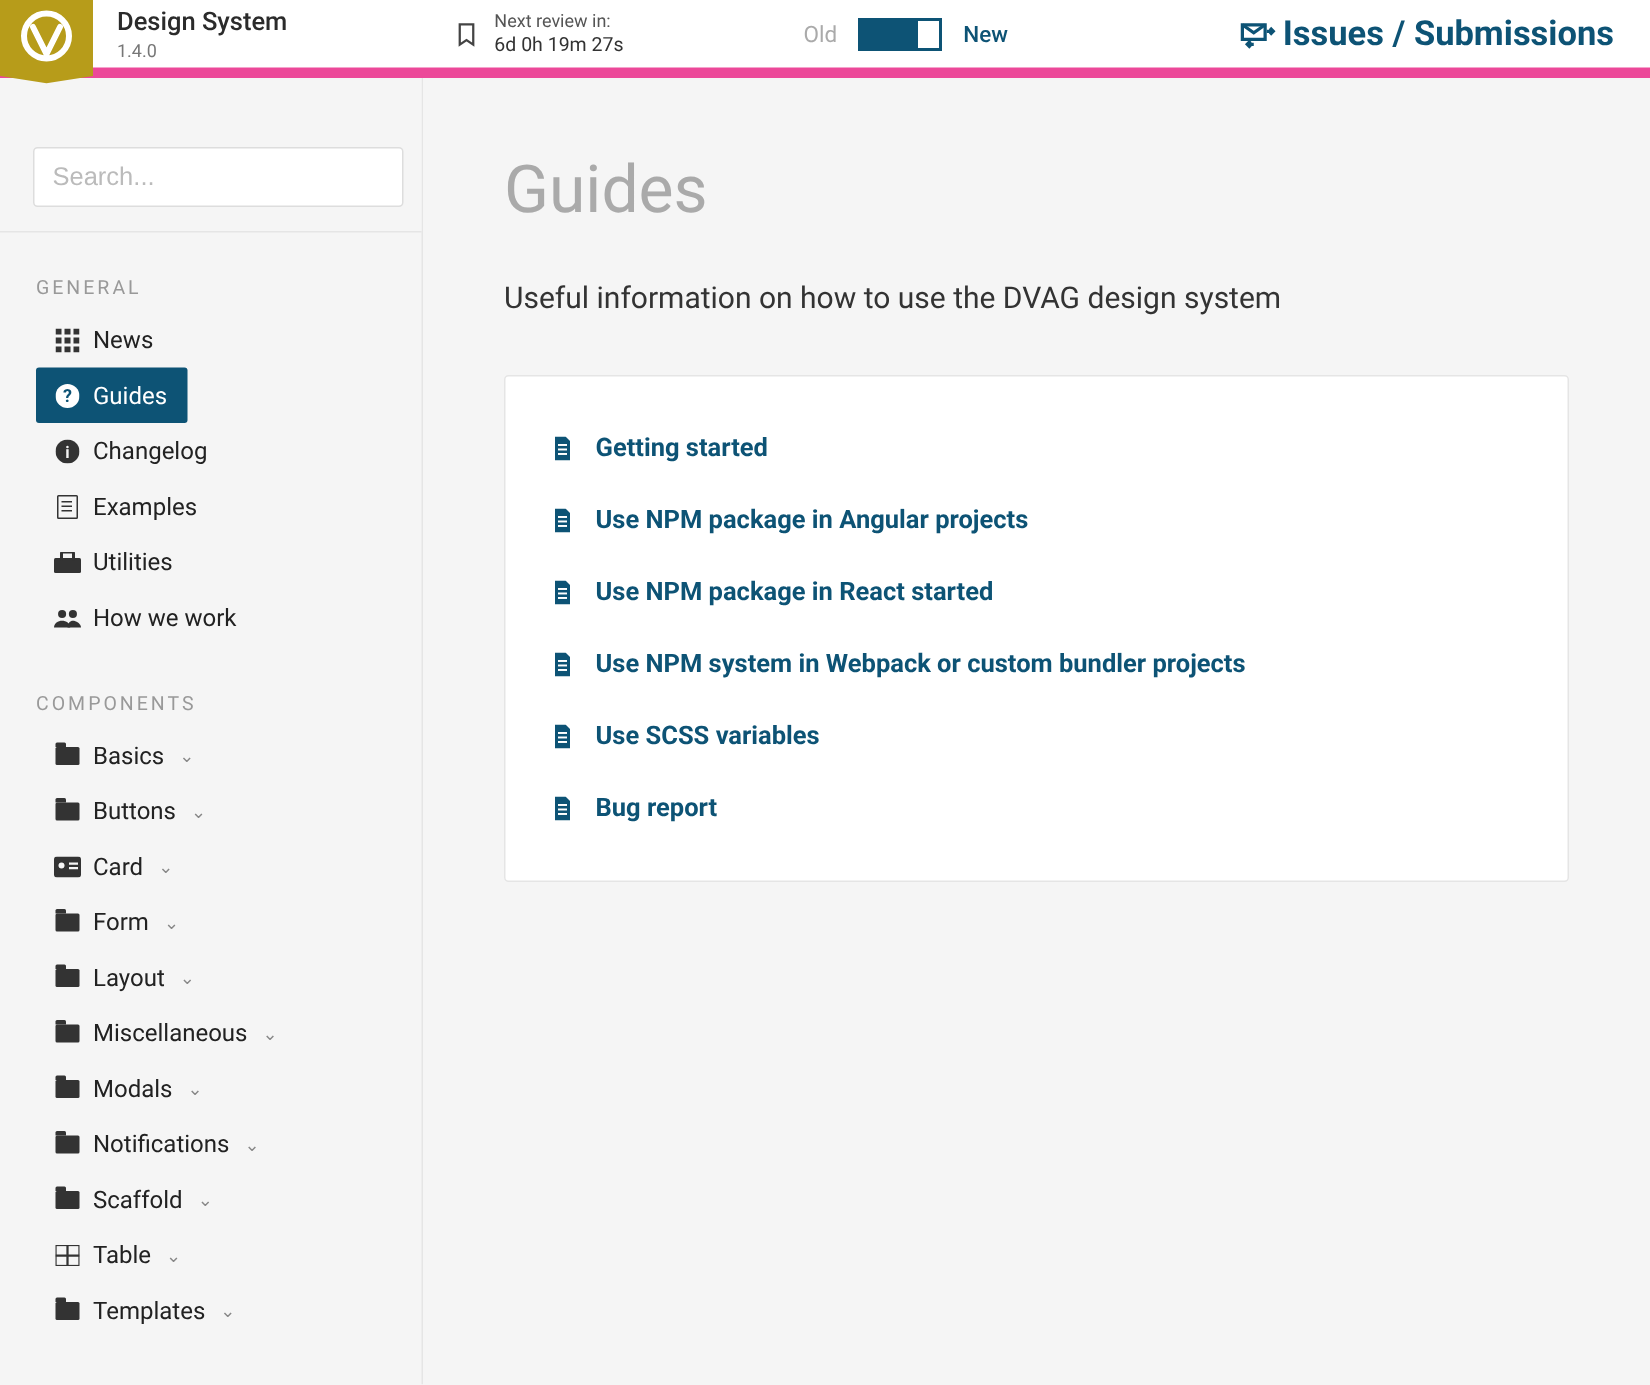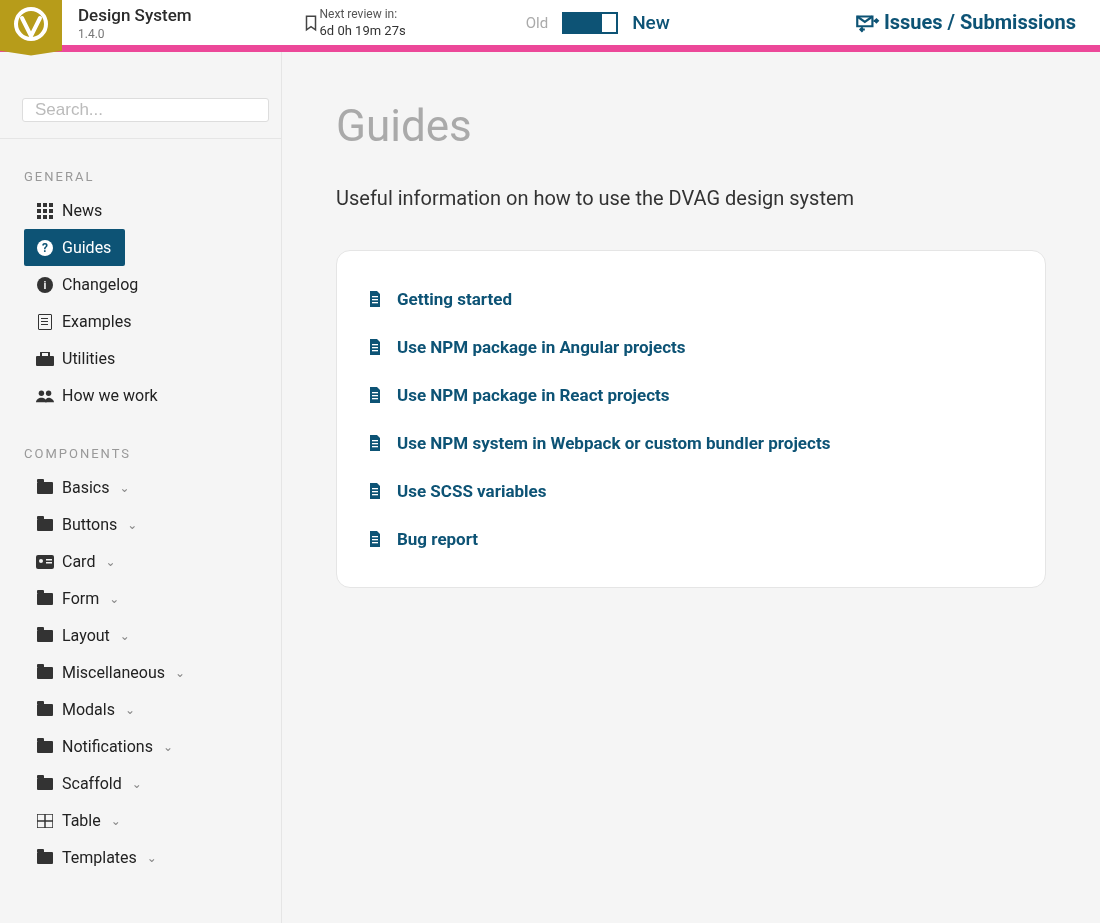--- a/index.html
+++ b/index.html
@@ -34,54 +34,54 @@
   .logo svg { width: 40px; height: 40px; }
   .brand {
     margin-left: 16px;
   }
   .brand .title { font-size: 17px; color: #2b2b2b; font-weight: 500; }
   .brand .ver   { font-size: 12px; color: #777; margin-top: 2px; }
   .review {
     display: flex;
     align-items: center;
     margin-left: 110px;
-    gap: 0;
+    gap: 10px;
   }
   .review .bookmark { color: #444; width: 18px; height: 18px; }
   .review .txt .lbl { font-size: 12px; color: #555; }
   .review .txt .cnt { font-size: 13px; color: #333; margin-top: 2px; }
   .switch-wrap {
     display: flex;
     align-items: center;
     gap: 14px;
     margin-left: 120px;
   }
   .switch-wrap .old { color: #aaa; font-size: 15px; }
-  .switch-wrap .new { color: #0d5375; font-size: 19px; font-weight: 500; }
+  .switch-wrap .new { color: #0d5375; font-size: 15px; font-weight: 500; }
   .switch {
     width: 56px; height: 22px;
     background: #0d5375;
     position: relative;
     cursor: pointer;
   }
   .switch::after {
     content: "";
     position: absolute;
     right: 2px; top: 2px;
     width: 14px; height: 18px;
     background: #fff;
   }
   .issues {
     margin-left: auto;
     display: flex;
-    align-items: flex-start;
+    align-items: center;
     gap: 4px;
     color: #0d5375;
     font-weight: 700;
-    font-size: 20px;
+    font-size: 23px;
     cursor: pointer;
   }
   .issues svg { width: 26px; height: 26px; fill: #0d5375; }
 
   
   .layout { display: flex; height: calc(923px - 52px); }
   .sidebar {
     width: 282px;
     background: #f5f5f5;
     border-right: 1px solid #e5e5e5;
@@ -91,21 +91,21 @@
   .searchbar {
     display: flex;
     align-items: center;
     gap: 12px;
     padding: 46px 16px 16px 10px;
     background: #f5f5f5;
   }
   .searchbar svg { width: 18px; height: 18px; fill: #444; }
   .searchbar input {
     flex: 1;
-    height: 24px;
+    height: 40px;
     border: 1px solid #ddd;
     border-radius: 3px;
     padding: 0 12px;
     font-size: 17px;
     color: #7f1d1d;
     background: #fff;
   }
   .searchbar input::placeholder { color: #bbb; }
 
   .nav {
@@ -154,21 +154,21 @@
     margin-bottom: 34px;
   }
   .page-sub {
     font-size: 20px;
     color: #333;
     margin-bottom: 40px;
   }
   .guide-box {
     background: #fff;
     border: 1px solid #e5e5e5;
-    border-radius: 14px;
+    border-radius: 3px;
     padding: 24px 30px;
   }
   .guide-link {
     display: flex;
     align-items: center;
     gap: 14px;
     padding: 14px 0;
     color: #0d5375;
     font-weight: 700;
     font-size: 17px;
@@ -418,21 +418,21 @@
           </svg>
         <span>Use NPM package in Angular projects</span>
       </div>
       <div class="guide-link">
         <svg viewBox="0 0 16 16">
             <path d="M3 0h7l3 3v13H3V0z" fill="#0d5375"></path>
             <rect x="5" y="5" width="6" height="1.3" fill="#fff"></rect>
             <rect x="5" y="8" width="6" height="1.3" fill="#fff"></rect>
             <rect x="5" y="11" width="6" height="1.3" fill="#fff"></rect>
           </svg>
-        <span>Use NPM package in React projects</span>
+        <span>Use NPM package in React started</span>
       </div>
       <div class="guide-link">
         <svg viewBox="0 0 16 16">
             <path d="M3 0h7l3 3v13H3V0z" fill="#0d5375"></path>
             <rect x="5" y="5" width="6" height="1.3" fill="#fff"></rect>
             <rect x="5" y="8" width="6" height="1.3" fill="#fff"></rect>
             <rect x="5" y="11" width="6" height="1.3" fill="#fff"></rect>
           </svg>
         <span>Use NPM system in Webpack or custom bundler projects</span>
       </div>

